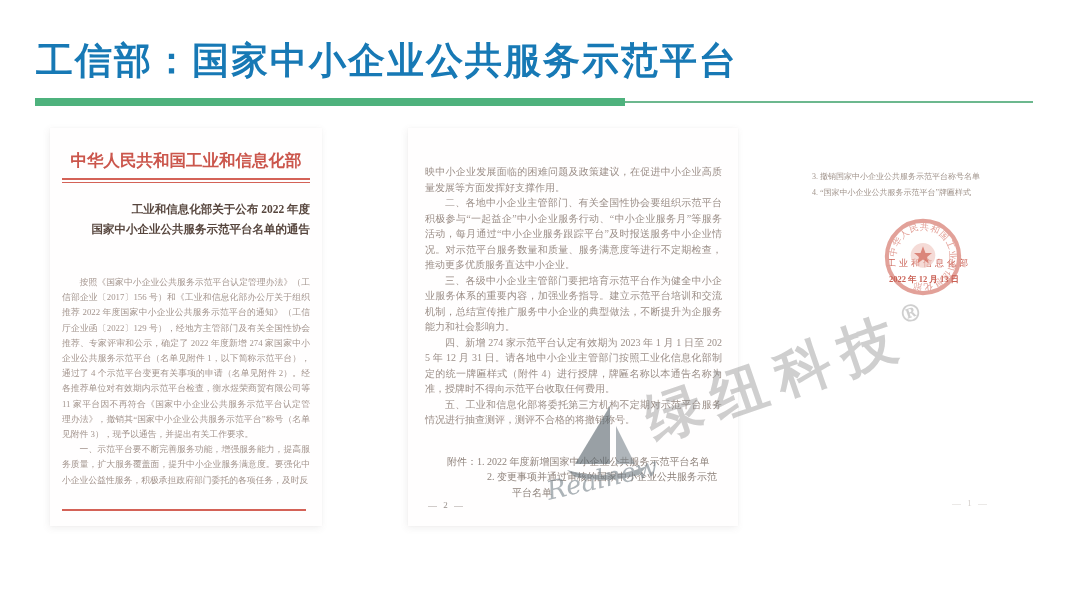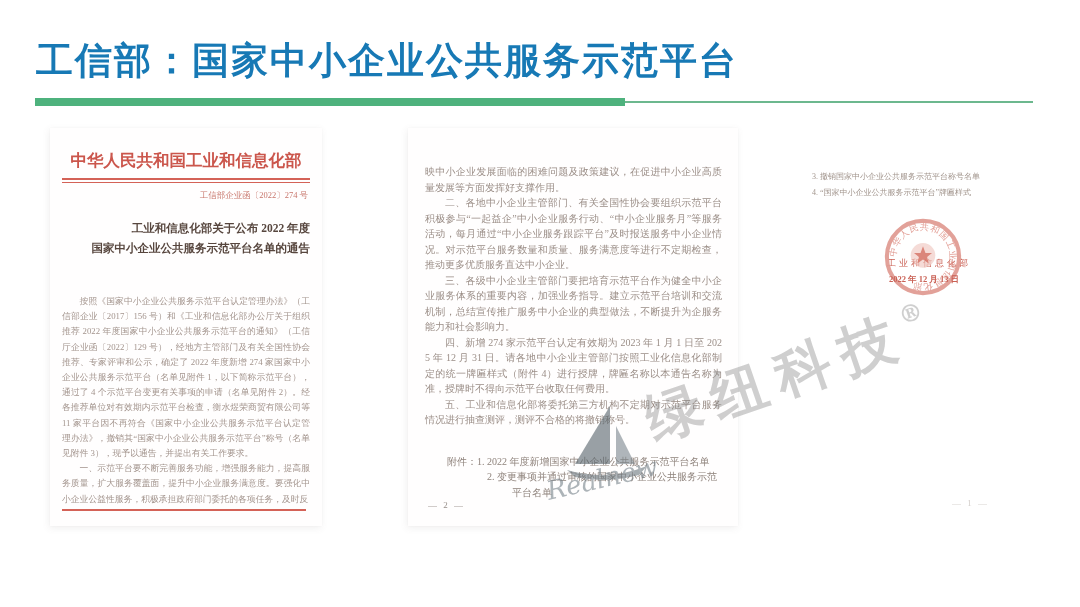--- a/index.html
+++ b/index.html
@@ -71,21 +71,20 @@
 
 <div id="stage">
 
   <div class="slide-title">工信部：国家中小企业公共服务示范平台</div>
   <div class="bar-thick"></div>
   <div class="bar-thin"></div>
 
   <div class="page page1 doc-serif">
     <div class="agency">中华人民共和国工业和信息化部</div>
     <div class="red-rule"></div>
-    <div class="doc-number">工信部企业函〔2022〕274 号</div>
     <div class="doc-title">
       <div>工业和信息化部关于公布 2022 年度</div>
       <div>国家中小企业公共服务示范平台名单的通告</div>
     </div>
     <div class="body1">
       <p class="indent">按照《国家中小企业公共服务示范平台认定管理办法》（工信部企业〔2017〕156 号）和《工业和信息化部办公厅关于组织推荐 2022 年度国家中小企业公共服务示范平台的通知》（工信厅企业函〔2022〕129 号），经地方主管部门及有关全国性协会推荐、专家评审和公示，确定了 2022 年度新增 274 家国家中小企业公共服务示范平台（名单见附件 1，以下简称示范平台），通过了 4 个示范平台变更有关事项的申请（名单见附件 2）。经各推荐单位对有效期内示范平台检查，衡水煜荣商贸有限公司等 11 家平台因不再符合《国家中小企业公共服务示范平台认定管理办法》，撤销其“国家中小企业公共服务示范平台”称号（名单见附件 3），现予以通告，并提出有关工作要求。</p>
       <p class="indent">一、示范平台要不断完善服务功能，增强服务能力，提高服务质量，扩大服务覆盖面，提升中小企业服务满意度。要强化中小企业公益性服务，积极承担政府部门委托的各项任务，及时反</p>
     </div>
     <div class="page1-footline"></div>
   </div>

